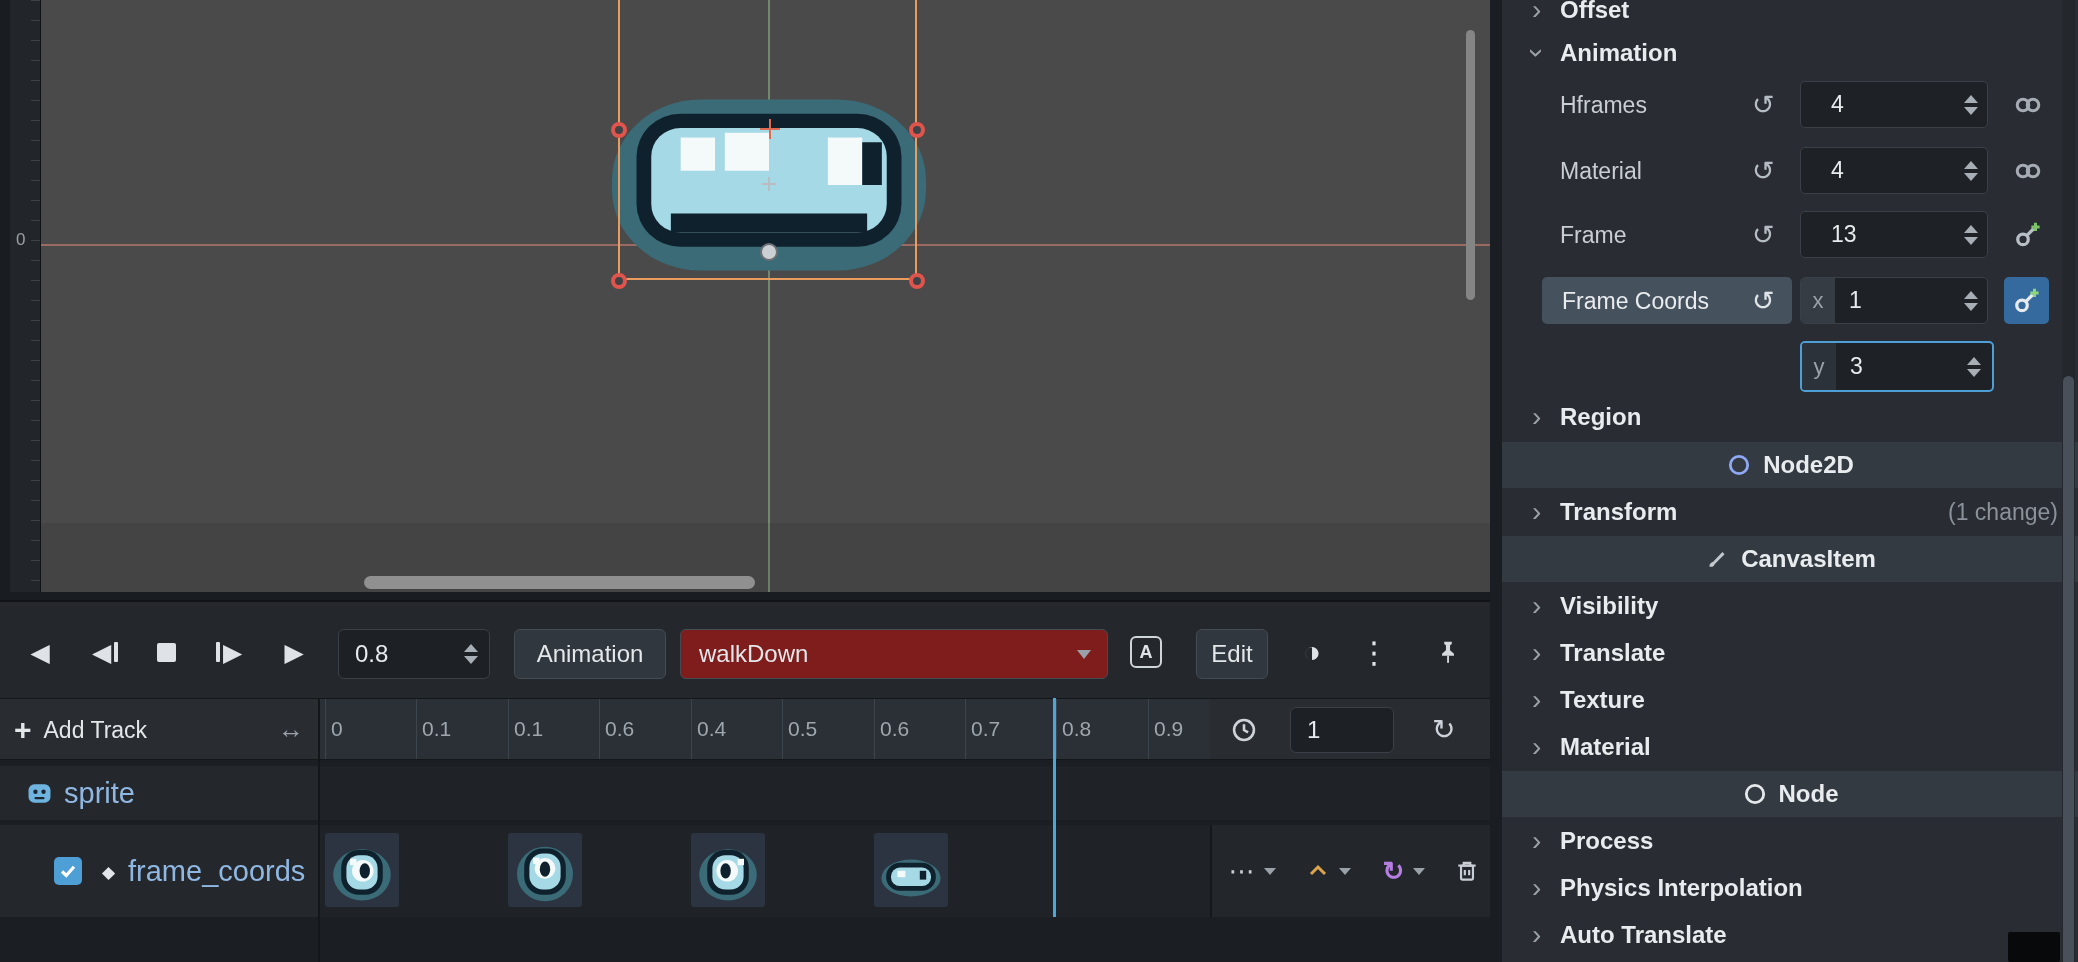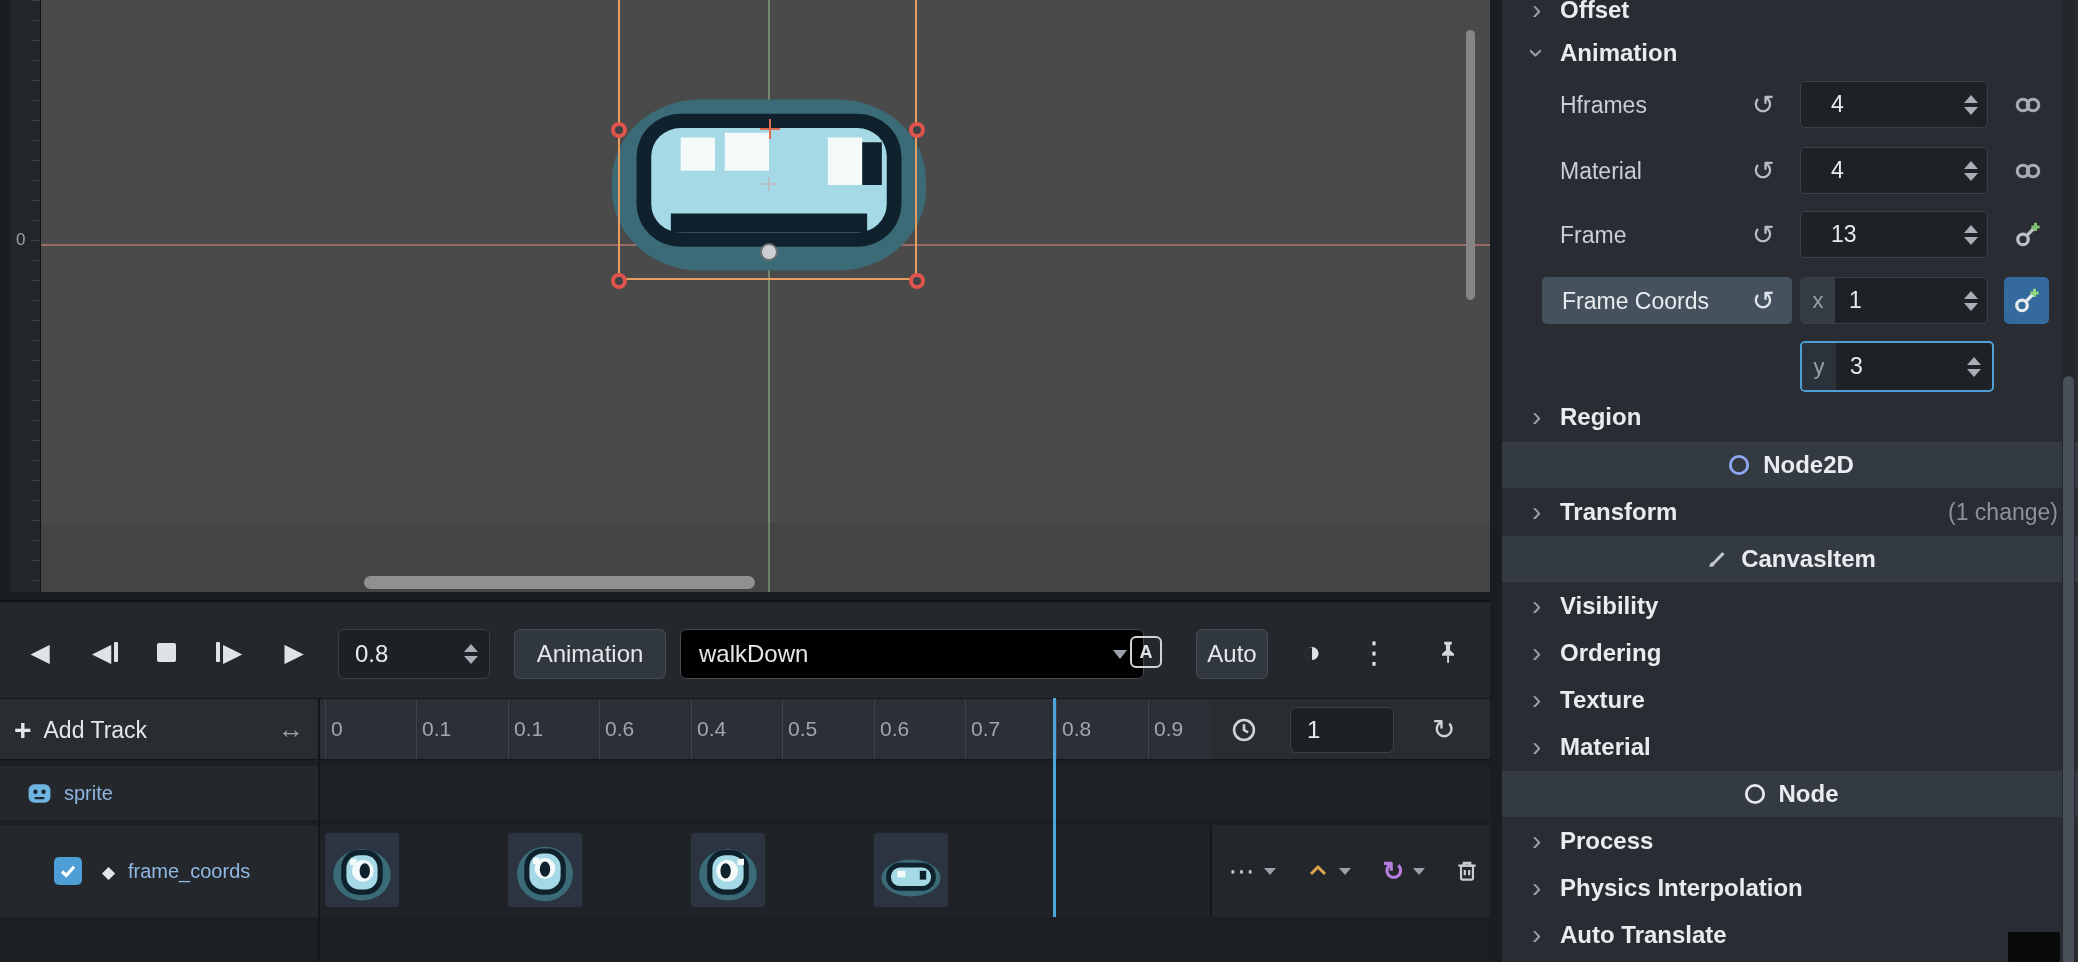--- a/index.html
+++ b/index.html
@@ -51,21 +51,21 @@
 
   .tracks-area { position:absolute; left:0; top:96px; width:1490px; height:266px; background:#1b1f24; }
   .hdr-left  { position:absolute; left:0; top:96px; width:318px; height:62px; background:#292d32; border-top:1px solid #14171a; border-bottom:1px solid #14171a; box-sizing:border-box; }
   .hdr-ruler { position:absolute; left:318px; top:96px; width:892px; height:62px; background:#2b3036; border-top:1px solid #14171a; border-bottom:1px solid #14171a; box-sizing:border-box; }
   .hdr-right { position:absolute; left:1210px; top:96px; width:280px; height:62px; background:#292d32; border-top:1px solid #14171a; border-bottom:1px solid #14171a; box-sizing:border-box; }
   .tick   { position:absolute; top:0; bottom:0; width:1px; background:#3d444b; }
   .rlabel { position:absolute; top:50%; transform:translateY(-50%); font-size:21px; color:#9fa6ad; }
   .vdivider { position:absolute; left:318px; top:96px; width:2px; height:266px; background:#14171a; }
   .trow { position:absolute; left:0; width:1490px; background:#24282d; }
   .row-timeline { position:absolute; left:320px; right:0; top:0; bottom:0; background:#1f2328; }
-  .trk-label { position:absolute; top:50%; transform:translateY(-50%); color:#8fb7e2; font-size:20px; }
+  .trk-label { position:absolute; top:50%; transform:translateY(-50%); color:#8fb7e2; font-size:29px; }
   .checkbox { position:absolute; width:28px; height:28px; background:#4d9fd6; border-radius:5px;
           display:flex; align-items:center; justify-content:center; }
   .diamond { position:absolute; color:#e2e6ea; font-size:17px; }
   .thumb { position:absolute; top:231px; width:74px; height:74px; background:#2b3440; border-radius:3px;
            display:flex; align-items:center; justify-content:center; }
   .thumb svg { width:64px; height:64px; }
   .kcontrols { position:absolute; left:1210px; top:223px; width:280px; height:92px; background:#23272c; border-left:2px solid #15181b; box-sizing:border-box; }
   .kgrp { position:absolute; top:0; height:92px; display:flex; align-items:center; justify-content:center; gap:9px; }
   .dd-s { width:0; height:0; border-left:6px solid transparent; border-right:6px solid transparent; border-top:7px solid #9aa1a8; }
   .kglyph { font-size:26px; color:#c8cdd3; }
@@ -177,31 +177,31 @@
       <span class="spin">
           <span class="tri-up"></span>
           <span class="tri-down"></span>
         </span>
     </div>
 
     <div class="btn" style="left:514px; top:27px; width:152px; height:50px;">
       <span>Animation</span>
     </div>
 
-    <div class="btn" style="left:680px; top:27px; width:464px; height:50px; justify-content:flex-start; background:#000000;">
+    <div class="btn" style="left:680px; top:27px; width:428px; height:50px; justify-content:flex-start; background:#7f1d1d;">
       <span style="padding-left:18px; flex:1;">walkDown</span>
       <span class="dd-arrow" style="margin-right:16px;"></span>
     </div>
 
     <div class="iconbtn" style="left:1120px; width:52px;">
       <span style="border:2px solid #cfd4d9; border-radius:6px; width:28px; height:28px; display:flex; align-items:center; justify-content:center; font-size:18px; font-weight:bold;">A</span>
     </div>
 
     <div class="btn" style="left:1196px; top:27px; width:72px; height:50px;">
-      <span>Auto</span>
+      <span>Edit</span>
     </div>
 
     <div class="iconbtn" style="left:1286px; width:52px; font-size:30px;">
       <span>◑</span>
     </div>
     <div class="iconbtn" style="left:1352px; width:44px; font-size:30px;">
       <span>⋮</span>
     </div>
     <div class="iconbtn" style="left:1420px; width:56px;">
       <svg width="26" height="26" viewBox="0 0 24 24">
@@ -469,21 +469,21 @@
       </svg>
       <span>CanvasItem</span>
     </div>
 
     <div class="irow" style="top:583px;">
       <span class="chev">›</span>
       <span class="ilabel">Visibility</span>
     </div>
     <div class="irow" style="top:630px;">
       <span class="chev">›</span>
-      <span class="ilabel">Ordering</span>
+      <span class="ilabel">Translate</span>
     </div>
     <div class="irow" style="top:677px;">
       <span class="chev">›</span>
       <span class="ilabel">Texture</span>
     </div>
     <div class="irow" style="top:724px;">
       <span class="chev">›</span>
       <span class="ilabel">Material</span>
     </div>
 

